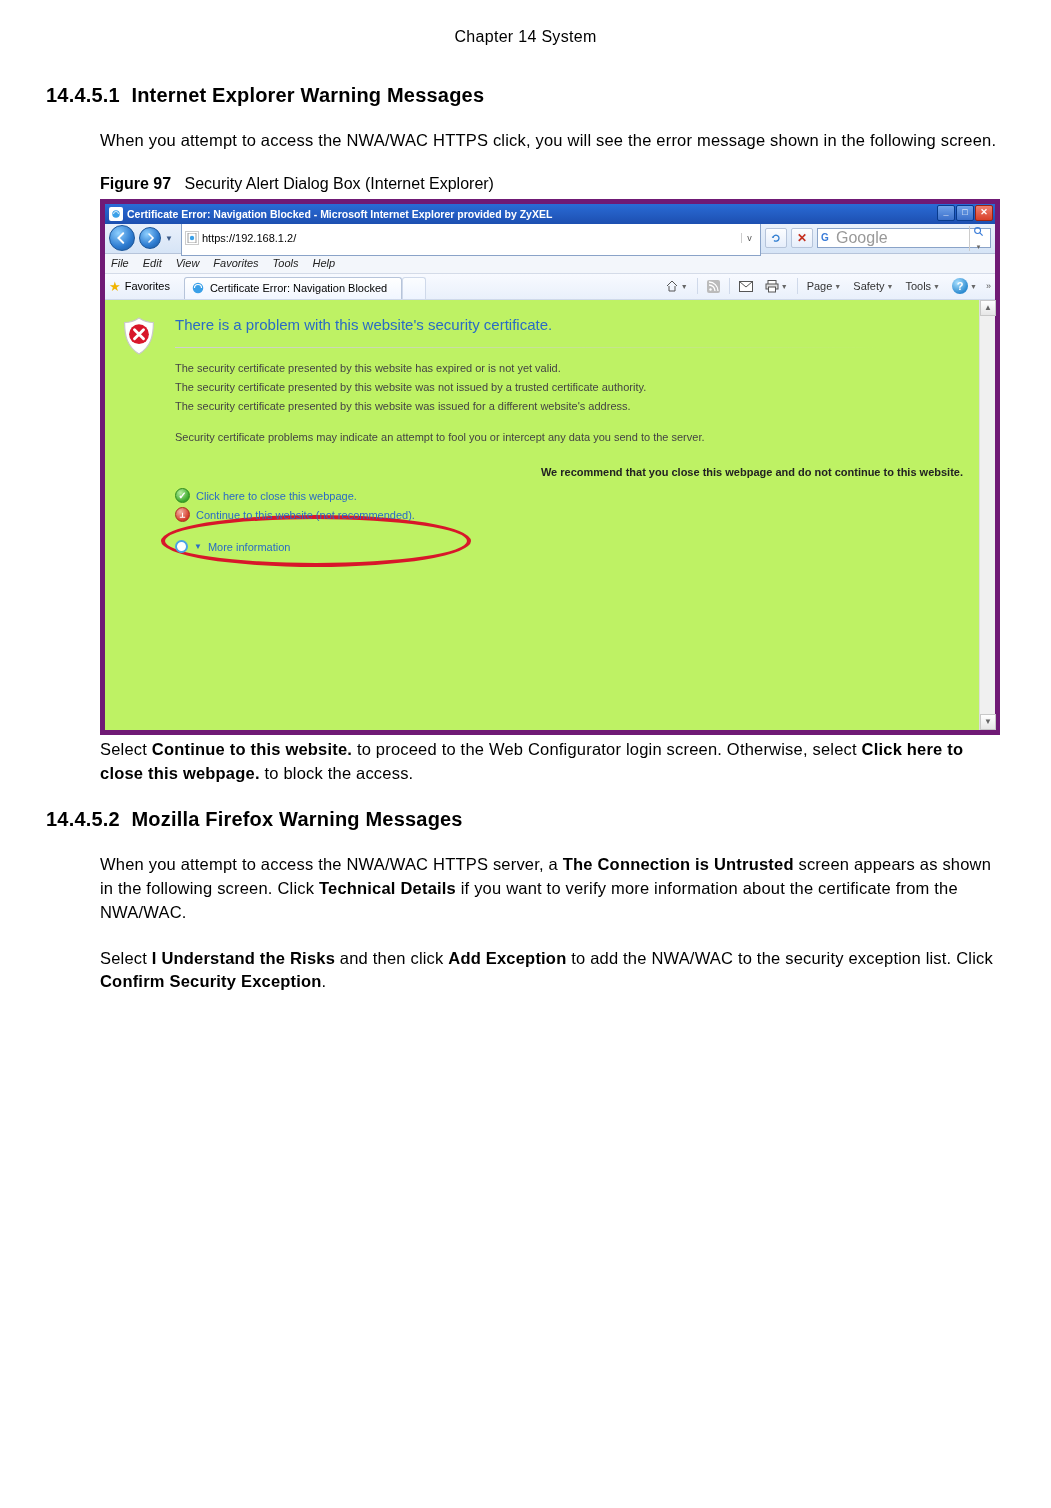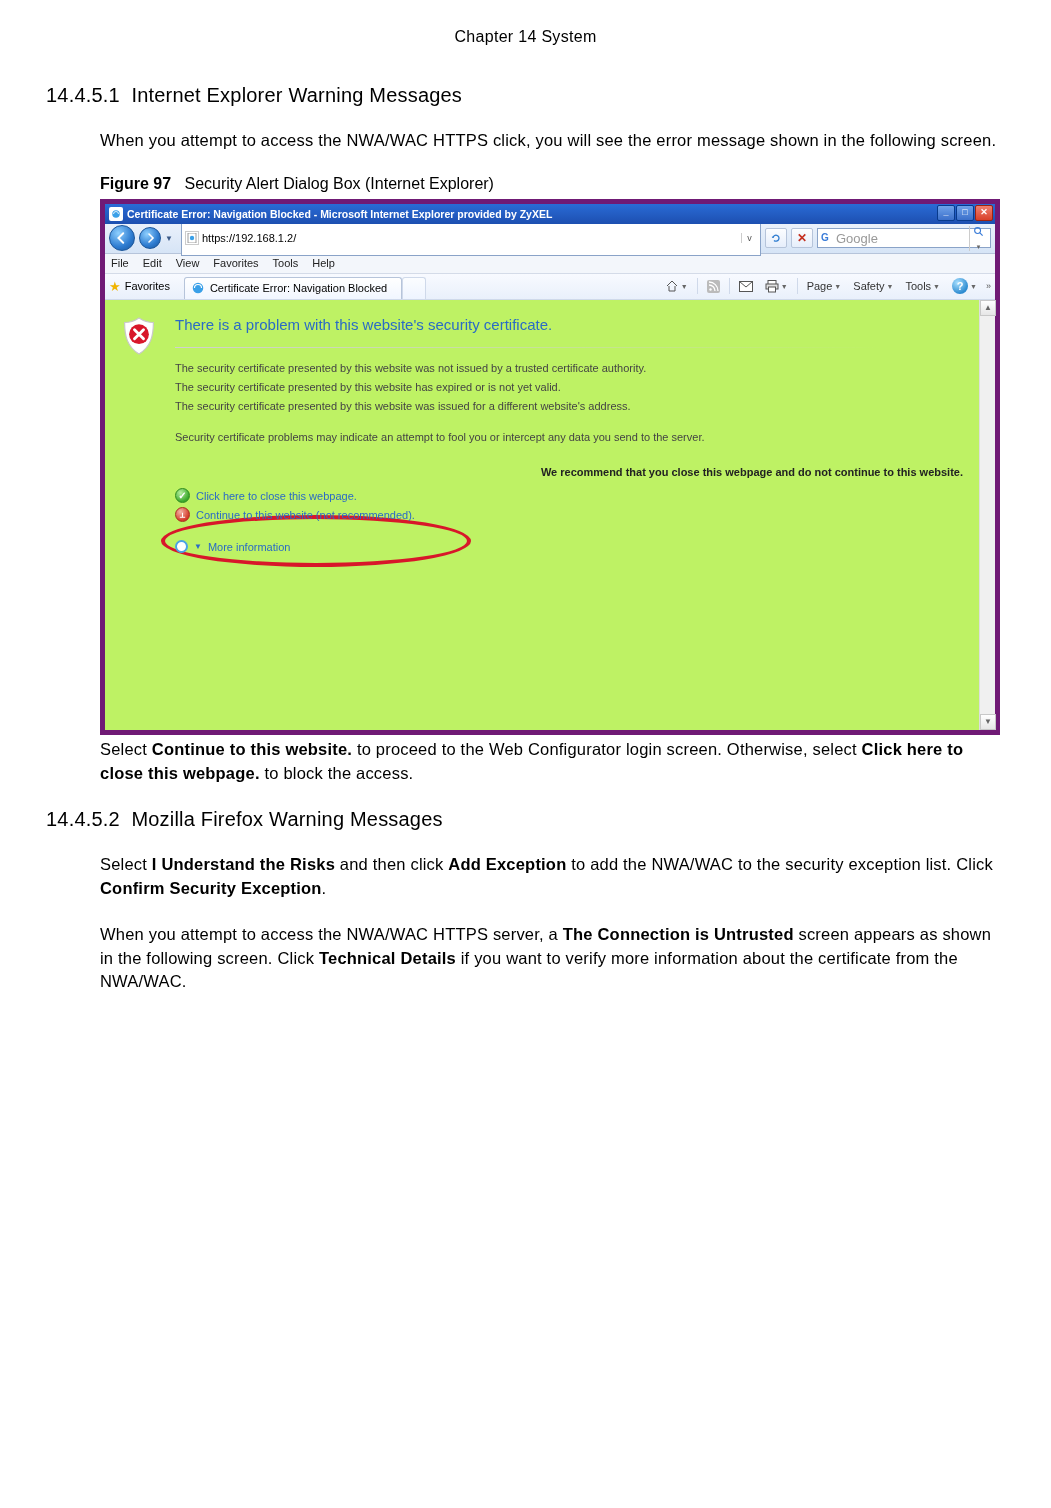--- a/index.html
+++ b/index.html
@@ -1,19 +1,19 @@
 <!DOCTYPE html>
 <html><head>
 <meta charset="utf-8">
 <style>
   * { box-sizing: border-box; margin: 0; padding: 0; }
   html, body { width: 1051px; height: 1508px; background: #fff; font-family: "Segoe UI", "Century Gothic", Arial, sans-serif; color: #000; }
   .page { width: 1051px; height: 1508px; position: relative; padding: 28px 46px 0 46px; }
   .chapter-header { text-align: center; font-size: 16px; letter-spacing: 0.3px; margin-bottom: 38px; }
-  .section-heading { font-size: 20px; font-weight: normal; letter-spacing: 0.2px; margin-bottom: 22px; }
+  .section-heading { font-size: 20px; font-weight: bold; letter-spacing: 0.2px; margin-bottom: 22px; }
   .body-text { font-size: 16.5px; line-height: 1.45; margin-left: 54px; margin-bottom: 22px; letter-spacing: 0.2px; }
   .figure-caption { font-size: 16px; margin-left: 54px; margin-bottom: 6px; }
   .figure-caption .fc-bold { font-weight: bold; }
 
   
   .ie-window { margin-left: 54px; width: 900px; border: 5px solid #701a75; background: #fff; font-family: Tahoma, "Segoe UI", sans-serif; font-size: 11px; color: #000; margin-bottom: 3px; }
   .ie-titlebar { height: 20px; background: linear-gradient(#2a6bd6, #1d4fb0); color: #fff; display: flex; align-items: center; padding: 0 4px; position: relative; }
   .ie-titlebar .favicon-box { width: 14px; height: 14px; background: #fff; border-radius: 2px; margin-right: 4px; display: flex; align-items: center; justify-content: center; }
   .ie-titlebar .favicon-box svg { width: 10px; height: 10px; }
   .ie-title-text { font-weight: bold; font-size: 10.5px; }
@@ -26,26 +26,26 @@
   .nav-btn-round { width: 26px; height: 26px; border-radius: 50%; background: radial-gradient(circle at 35% 30%, #8fd0ff, #2d7bd0 60%, #1a559a); border: 1px solid #1a559a; display: flex; align-items: center; justify-content: center; color: #fff; font-size: 14px; }
   .nav-btn-round.small { width: 22px; height: 22px; }
   .nav-dd { width: 12px; font-size: 8px; color: #3b5a88; }
   .url-bar { flex: 0 0 580px; height: 36px; background: #fff; border: 1px solid #8aa3c8; display: flex; align-items: center; padding: 0 3px; gap: 3px; }
   .url-bar .lock-slot { width: 14px; height: 14px; background: #fff; border: 1px solid #ccc; display:flex; align-items:center; justify-content:center; }
   .url-text { font-size: 11px; flex: 1; color: #000; }
   .url-dd { width: 16px; text-align: center; color: #555; border-left: 1px solid #ccc; font-size: 9px; }
   .nav-icon-btn { width: 22px; height: 20px; border: 1px solid #b6c4da; background: linear-gradient(#fcfdff,#e6eefb); display: flex; align-items: center; justify-content: center; border-radius: 2px; }
   .close-red { color: #c53020; font-weight: bold; font-size: 12px; }
   .search-box { flex: 1; height: 20px; background: #fff; border: 1px solid #8aa3c8; display: flex; align-items: center; padding: 0 3px; gap: 3px; }
-  .search-text { font-size: 13px; color: #999; flex: 1; }
+  .search-text { font-size: 16px; color: #999; flex: 1; }
   .g-icon { width:12px; height:12px; font-size:10px; font-weight:bold; }
   .g-icon .gb { color:#3a7cd8; }
   .mag-slot { width:18px; border-left:1px solid #ccc; text-align:center; color:#3a7cd8; font-size:11px; }
 
-  .ie-menubar { height: 20px; background: #f3f6fb; border-bottom: 1px solid #d4dbe8; display: flex; align-items: center; padding: 0 6px; gap: 14px; font-size: 11px; color: #222; }
+  .ie-menubar { height: 20px; background: #f3f6fb; border-bottom: 1px solid #d4dbe8; display: flex; align-items: center; padding: 0 6px; gap: 14px; font-size: 11px; color: #222; font-style: italic; }
   .ie-menubar span { cursor: default; }
 
   .ie-favbar { height: 26px; background: linear-gradient(#f8faff,#e9f0fb); border-bottom: 1px solid #cfd9ea; display: flex; align-items: center; padding: 0 4px; gap: 6px; position: relative; }
   .fav-left { display: flex; align-items: center; gap: 4px; }
   .fav-star { color: #f0b400; font-size: 13px; }
   .fav-label { font-size: 11px; }
   .tab-strip { display: flex; align-items: flex-end; margin-left: 8px; height: 100%; }
   .tab { height: 22px; background: linear-gradient(#fff,#f1f6ff); border: 1px solid #b6c4da; border-bottom: none; border-radius: 3px 3px 0 0; padding: 0 14px 0 6px; display: flex; align-items: center; gap: 5px; font-size: 11px; min-width:200px; }
   .tab .tab-ico { width:14px; height:14px; display:flex; align-items:center; justify-content:center; }
   .blank-tab { width: 24px; height: 22px; border: 1px solid #cfd9ea; border-bottom: none; border-radius: 3px 3px 0 0; background: linear-gradient(#fbfdff,#eef4ff); }
@@ -259,22 +259,22 @@
           <div class="shield-slot">
             <svg class="shield" viewBox="0 0 40 44">
               <path d="M20 2 C14 6 8 7 4 7 C4 22 7 34 20 42 C33 34 36 22 36 7 C32 7 26 6 20 2 Z" fill="#fff" stroke="#c8c8c8" stroke-width="1.3"></path>
               <circle cx="20" cy="20" r="11" fill="#d8172a"></circle>
               <path d="M15 15 L25 25 M25 15 L15 25" stroke="#fff" stroke-width="3.2" stroke-linecap="round"></path>
             </svg>
           </div>
           <div class="cert-body">
             <div class="cert-heading">There is a problem with this website's security certificate.</div>
             <div class="hr-line"></div>
+            <div class="cert-p">The security certificate presented by this website has expired or is not yet valid.</div>
             <div class="cert-p">The security certificate presented by this website was not issued by a trusted certificate authority.</div>
-            <div class="cert-p">The security certificate presented by this website has expired or is not yet valid.</div>
             <div class="cert-p">The security certificate presented by this website was issued for a different website's address.</div>
             <div class="gap"></div>
             <div class="cert-p">Security certificate problems may indicate an attempt to fool you or intercept any data you send to the server.</div>
             <div class="gap"></div>
             <div class="cert-bold">We recommend that you close this webpage and do not continue to this website.</div>
 
             <div class="link-row">
               <span class="link-ico green">✓</span>
               <span class="link-text">Click here to close this webpage.</span>
             </div>
@@ -306,21 +306,21 @@
 
   <div class="body-text">
     <span>Select </span><b>Continue to this website.</b><span> to proceed to the Web Configurator login screen. Otherwise, select </span><b>Click here to close this webpage.</b><span> to block the access.</span>
   </div>
 
   <div class="section-heading" style="margin-top:10px;">
     <span>14.4.5.2</span>&nbsp;&nbsp;<span>Mozilla Firefox Warning Messages</span>
   </div>
 
   <div class="body-text">
+    <span>When you attempt to access the NWA/WAC HTTPS server, a </span><b>The Connection is Untrusted</b><span> screen appears as shown in the following screen. Click </span><b>Technical Details</b><span> if you want to verify more information about the certificate from the NWA/WAC.</span>
+  </div>
+
+  <div class="body-text">
     <span>Select </span><b>I Understand the Risks</b><span> and then click </span><b>Add Exception</b><span> to add the NWA/WAC to the security exception list. Click </span><b>Confirm Security Exception</b><span>.</span>
   </div>
 
-  <div class="body-text">
-    <span>When you attempt to access the NWA/WAC HTTPS server, a </span><b>The Connection is Untrusted</b><span> screen appears as shown in the following screen. Click </span><b>Technical Details</b><span> if you want to verify more information about the certificate from the NWA/WAC.</span>
-  </div>
-
 
 </div>
 
 </body></html>

